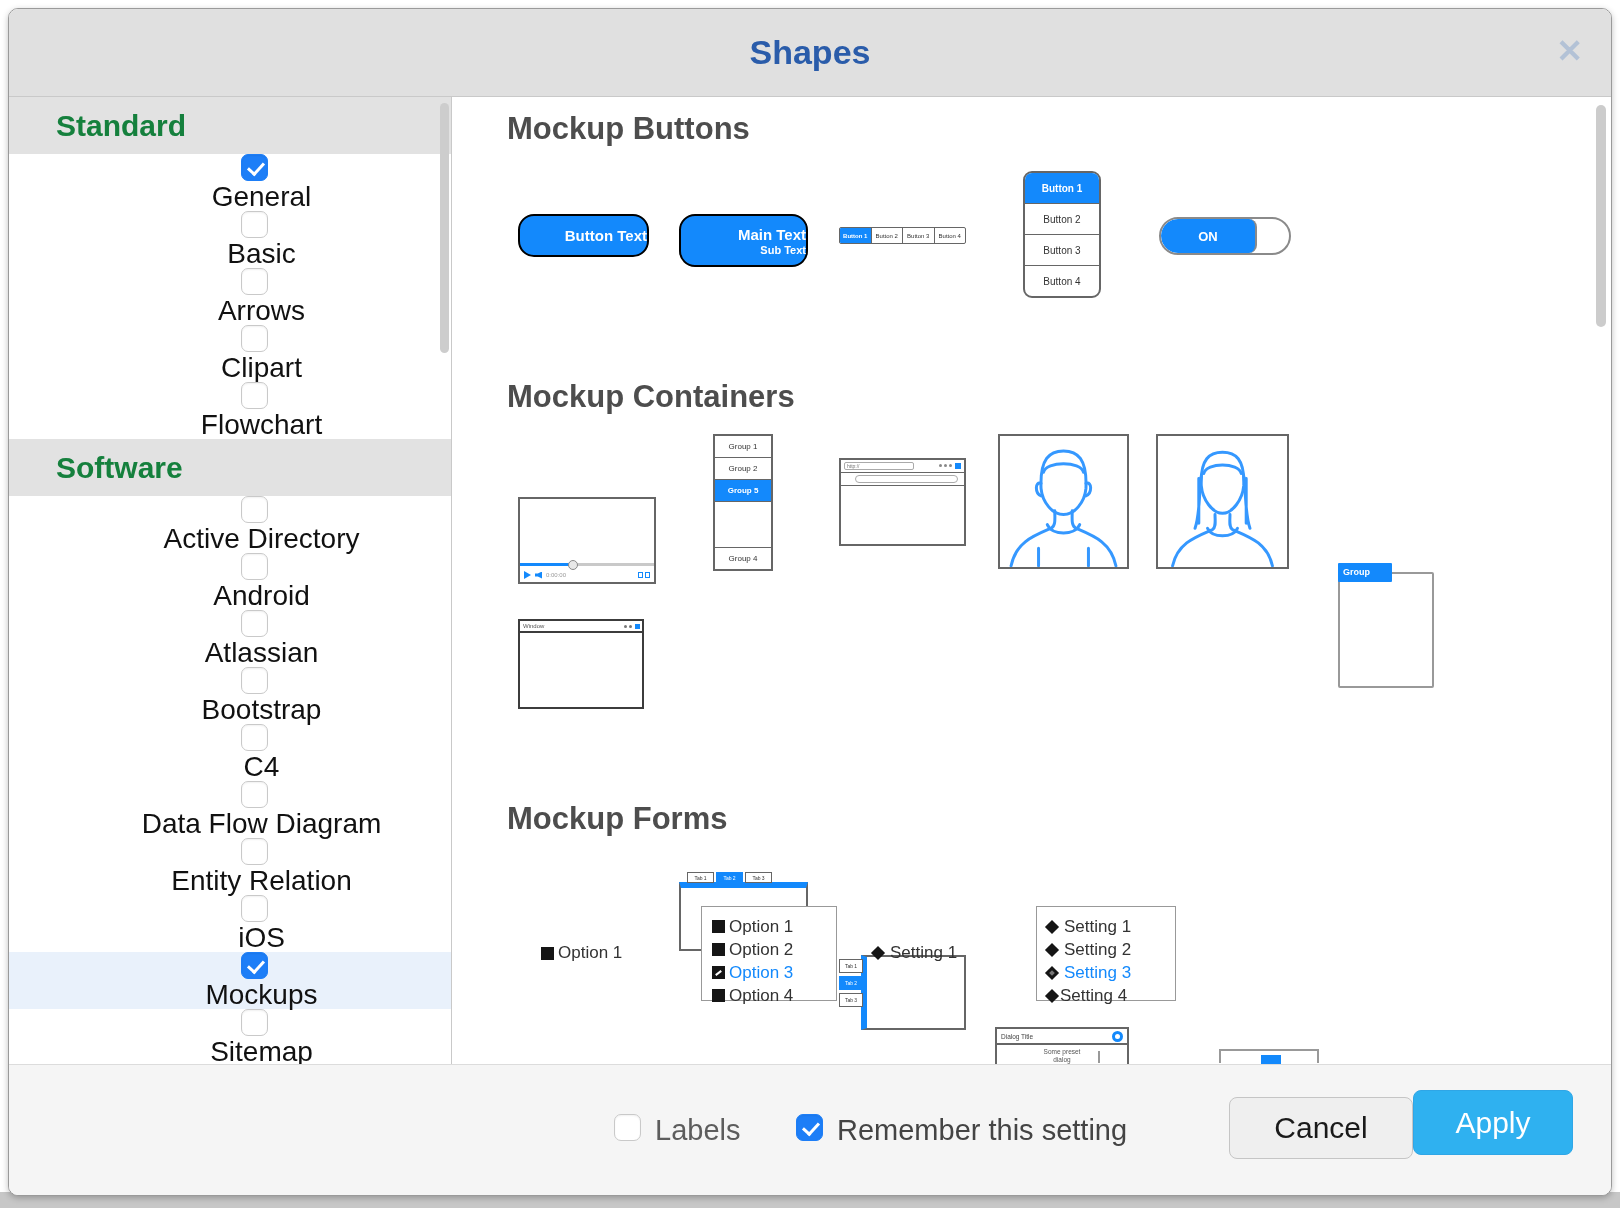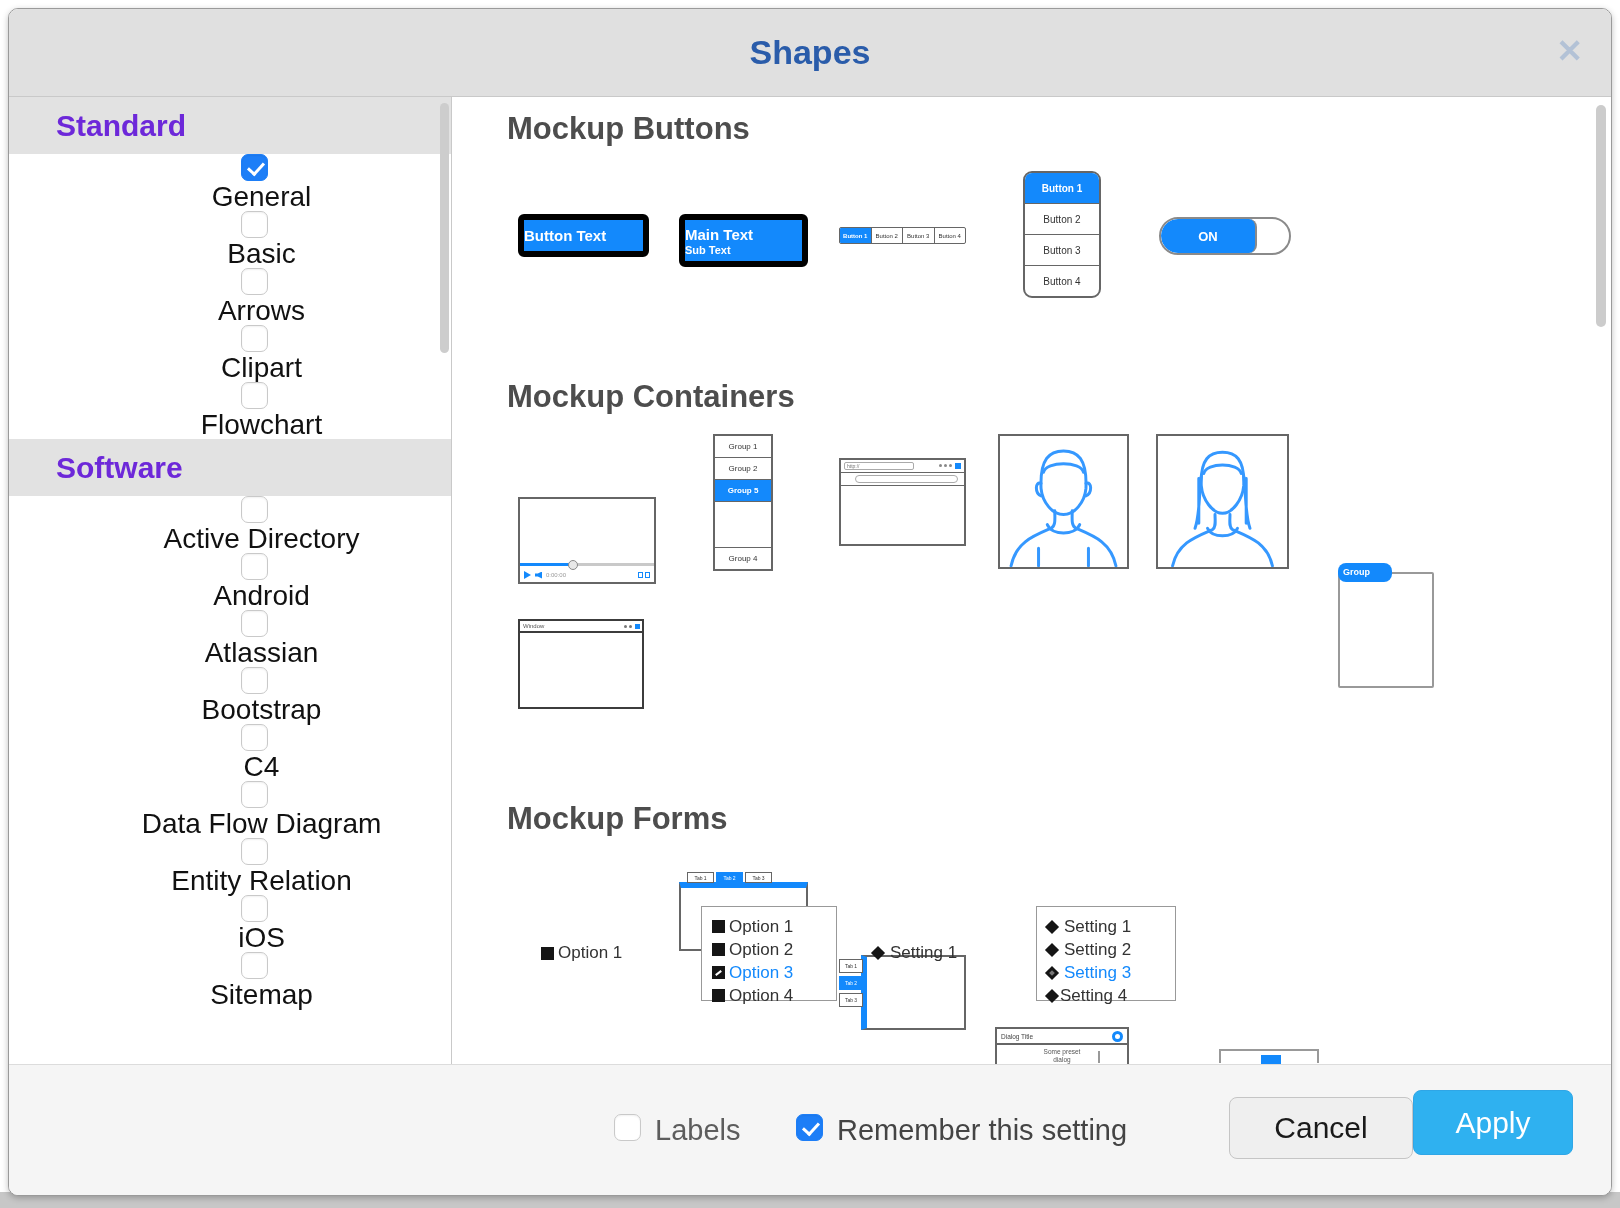--- a/index.html
+++ b/index.html
@@ -14,41 +14,41 @@
   
   .hdr { position:relative; height:88px; background:#e0e0e0; border-bottom:1px solid #c9c9c9; }
   .hdr-title { position:absolute; left:0; right:0; top:24px; text-align:center;
     font-size:34px; font-weight:bold; color:#2a5caa; }
   .hdr-close { position:absolute; right:28px; top:22px; font-size:32px; font-weight:bold;
     color:#b3c2d6; cursor:pointer; line-height:40px; }
 
   
   .bodyrow { display:flex; height:967px; }
   .sidebar { position:relative; width:443px; border-right:1px solid #c9c9c9; overflow:hidden; background:#fff; }
-  .sec-hdr { height:57px; background:#e2e2e2; font-size:30px; font-weight:bold; color:#6d28d9;
+  .sec-hdr { height:57px; background:#e2e2e2; font-size:30px; font-weight:bold; color:#15803d;
     line-height:57px; padding-left:47px; }
   .srow { height:57px; display:flex; align-items:center; padding-left:49px;flex-direction:column; }
   .srow.selected { background:#e9f1fb; }
   .cb { width:27px; height:27px; border-radius:7px; background:#fff; border:1.5px solid #c9c9c9;
     box-shadow:inset 0 1px 2px rgba(0,0,0,.06); flex:0 0 auto; position:relative; }
   .cb.checked { background:#1d7ef7; border-color:#1d7ef7; }
   .cb.checked::after { content:""; position:absolute; left:9px; top:4px; width:7px; height:13px;
     border:solid #fff; border-width:0 3px 3px 0; transform:rotate(42deg); }
   .slabel { margin-left:14px; font-size:28px; color:#111; }
   .sb-scroll { position:absolute; right:2px; top:6px; width:9px; height:250px; background:#cdcdcd; border-radius:5px; }
 
   
   .content { position:relative; flex:1; overflow:hidden; background:#fff; }
   .c-scroll { position:absolute; right:5px; top:8px; width:10px; height:222px; background:#cccccc; border-radius:5px; }
   .h2 { position:absolute; font-size:31px; font-weight:bold; color:#4d4d4d; }
   .shape { position:absolute; }
 
   
-  .mk-btn { background:#1389fc; border:6px solid #000000; border-radius:6px; color:#fff;
-    display:flex; flex-direction:column; align-items:flex-start; justify-content:center; }
+  .mk-btn { background:#1389fc; border:2px solid #000000; border-radius:16px; color:#fff;
+    display:flex; flex-direction:column; align-items:flex-end; justify-content:center; }
   .mk-btn .t1 { font-size:15px; font-weight:bold; }
   .mk-btn .t2 { font-size:11px; font-weight:bold; margin-top:1px; }
   .mk-bar { display:flex; border:1.5px solid #666; border-radius:2px; background:#fff; overflow:hidden; }
   .mk-bar .seg { flex:1; font-size:6px; color:#333; display:flex; align-items:center; justify-content:center;
     border-left:1.5px solid #666; white-space:nowrap; overflow:hidden; }
   .mk-bar .seg:first-child { border-left:none; }
   .mk-bar .seg.on { background:#1389fc; color:#fff; font-weight:bold; }
   .mk-list { border:2px solid #666; border-radius:9px; background:#fff; overflow:hidden;
     display:flex; flex-direction:column; }
   .mk-list .row { flex:1; display:flex; align-items:center; justify-content:center;
@@ -82,21 +82,21 @@
   .mk-browser .r1 .tabf { position:absolute; left:3px; top:2px; width:70px; height:8px; border:1px solid #aaa; border-radius:2px;
     font-size:5px; color:#777; padding-left:2px; line-height:7px; overflow:hidden; }
   .mk-browser .dots { position:absolute; right:12px; top:4px; display:flex; gap:2px; }
   .mk-browser .dots i { width:3px; height:3px; border-radius:50%; background:#888; display:block; }
   .mk-browser .bluedot { position:absolute; right:3px; top:3px; width:6px; height:6px; background:#1389fc; }
   .mk-browser .r2 { height:13px; border-bottom:1.5px solid #666; position:relative; }
   .mk-browser .r2 .urlf { position:absolute; left:14px; top:2px; width:103px; height:8px; border:1px solid #aaa; border-radius:4px; }
   .mk-user { border:2px solid #666; background:#fff; }
   .mk-user svg { width:100%; height:100%; }
   .mk-groupc { position:relative; }
-  .mk-groupc .tab { position:absolute; left:0; top:0; width:54px; height:19px; background:#1389fc; border-radius:8px;
+  .mk-groupc .tab { position:absolute; left:0; top:0; width:54px; height:19px; background:#1389fc; border-radius:1px;
     color:#fff; font-size:9px; font-weight:bold; line-height:19px; padding-left:5px; z-index:2; }
   .mk-groupc .box { position:absolute; left:0; top:9px; right:0; bottom:0; border:2px solid #999; border-radius:2px; background:#fff; }
   .mk-window { border:2.5px solid #3c3c3c; background:#fff; }
   .mk-window .tbar { height:12px; border-bottom:2px solid #3c3c3c; position:relative; }
   .mk-window .tbar .tt { position:absolute; left:3px; top:2px; font-size:6px; color:#555; }
   .mk-window .tbar .dots { position:absolute; right:10px; top:4px; display:flex; gap:2px; }
   .mk-window .tbar .dots i { width:3px; height:3px; border-radius:50%; background:#777; display:block; }
   .mk-window .tbar .bd { position:absolute; right:2px; top:3px; width:5px; height:5px; background:#1389fc; }
   .mk-htabs { position:relative; }
   .mk-htabs .tabs { position:absolute; left:8px; top:0; display:flex; gap:2px; z-index:2; }
@@ -202,20 +202,24 @@
         <span class="slabel">Data Flow Diagram</span>
       </div>
       <div class="srow">
         <span class="cb"></span>
         <span class="slabel">Entity Relation</span>
       </div>
       <div class="srow">
         <span class="cb"></span>
         <span class="slabel">iOS</span>
       </div>
+      <div class="srow selected">
+        <span class="cb checked"></span>
+        <span class="slabel">Mockups</span>
+      </div>
       <div class="srow">
         <span class="cb"></span>
         <span class="slabel">Sitemap</span>
       </div>
 
       <div class="sb-scroll"></div>
     </div>
 
     <div class="content">
 

